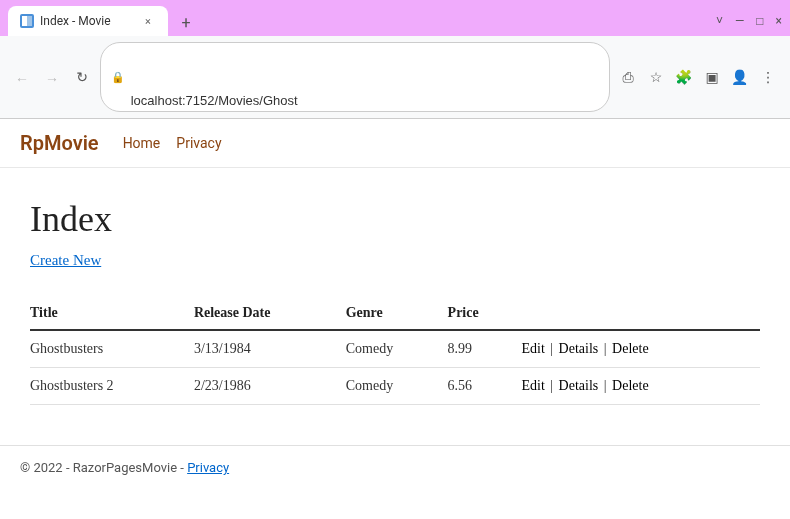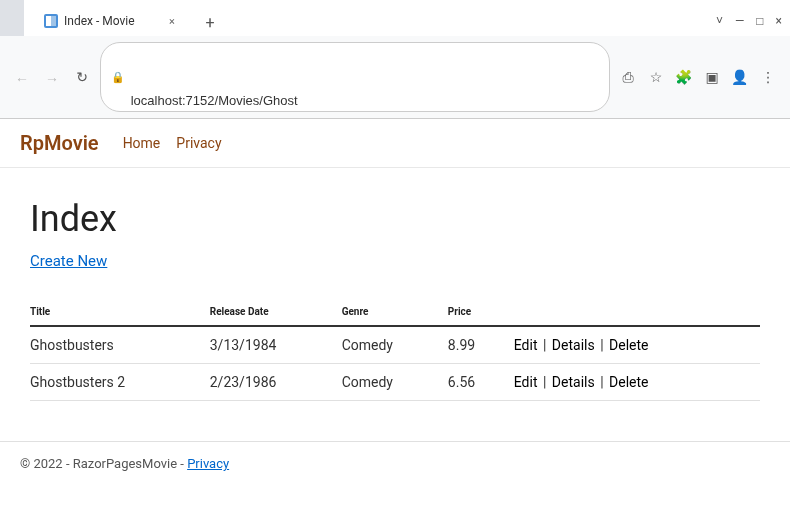--- a/index.html
+++ b/index.html
@@ -14,23 +14,22 @@
     
     .browser-chrome {
       background: #dee1e6;
       width: 790px;
     }
 
     .browser-titlebar {
       display: flex;
       align-items: center;
       padding: 6px 8px 0 8px;
-      background: #ffffff;
+      background: #f0abfc;
       height: 36px;
-      margin-left: 24px;
     }
 
     .browser-tabs {
       display: flex;
       align-items: flex-end;
       flex: 1;
     }
 
     .browser-tab-active {
       background: #fff;
@@ -188,20 +187,21 @@
     }
 
     .nav-link {
       color: #8b4513;
       text-decoration: none;
       font-size: 14px;
     }
 
     .main-content {
       padding: 30px 30px 20px 30px;
+      font-family: Liberation Serif, serif;
     }
 
     .page-heading {
       font-size: 36px;
       font-weight: 400;
       color: #222;
       margin-bottom: 12px;
     }
 
     .create-link {
@@ -215,21 +215,21 @@
 
     .data-table {
       width: 100%;
       border-collapse: collapse;
       margin-top: 8px;
     }
 
     .data-table th {
       text-align: left;
       font-weight: 700;
-      font-size: 10px;
+      font-size: 14px;
       padding: 8px 12px 8px 0;
       border-bottom: 2px solid #333;
       color: #222;
     }
 
     .data-table td {
       padding: 10px 12px 10px 0;
       font-size: 14px;
       color: #333;
       border-bottom: 1px solid #e0e0e0;

